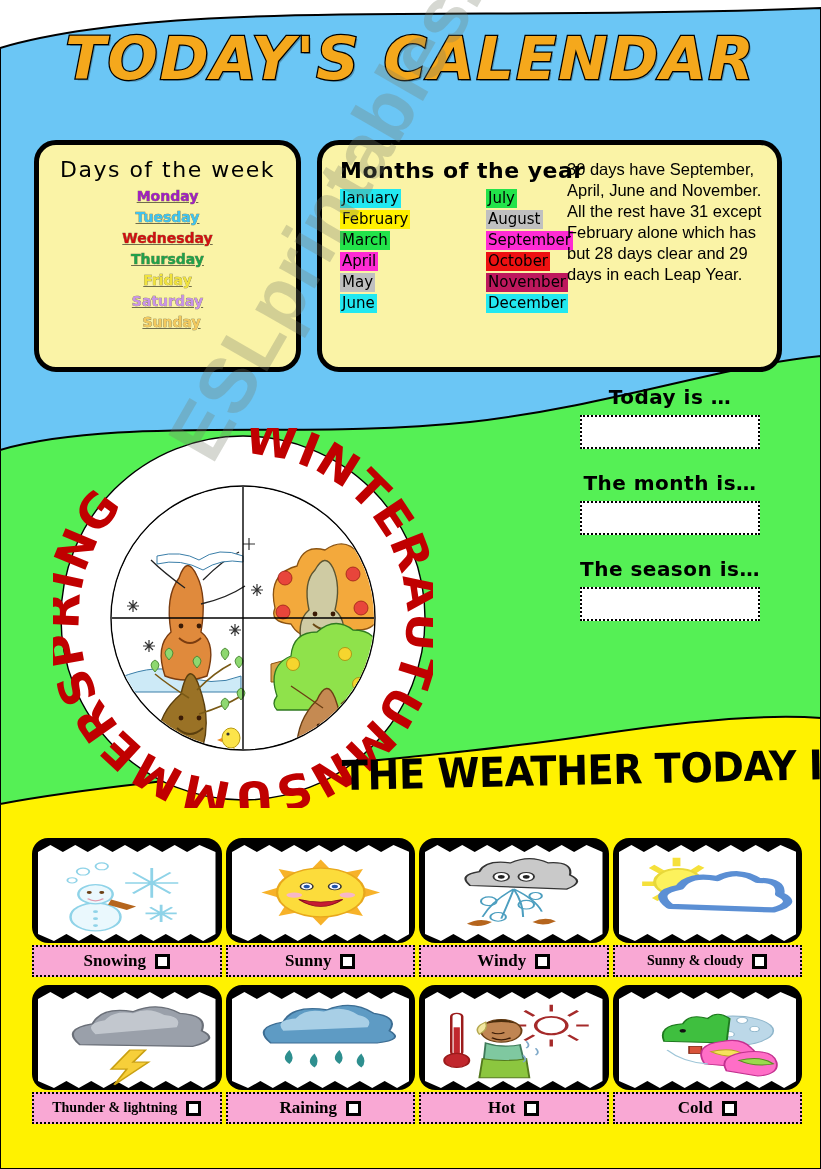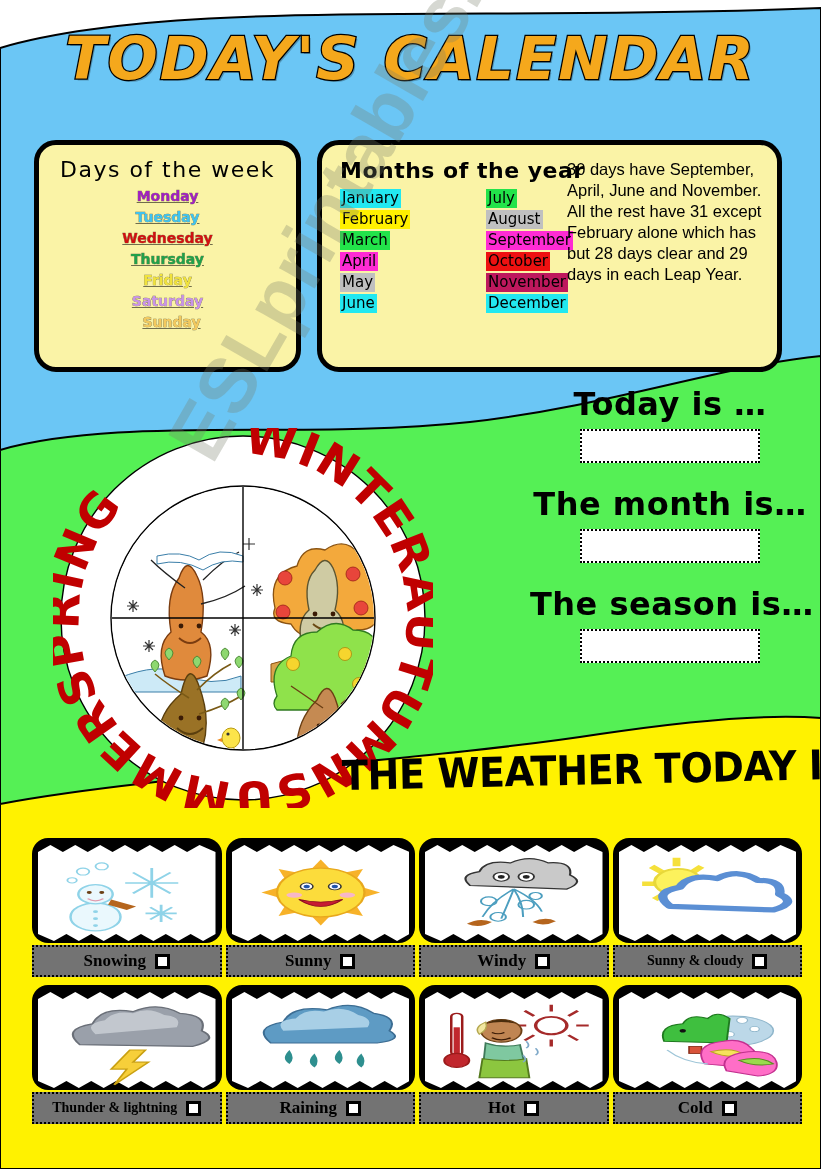--- a/index.html
+++ b/index.html
@@ -98,21 +98,21 @@
     position: absolute; left: 53px; top: 428px;
     width: 380px; height: 380px; z-index: 11;
   }
   #wheel svg { display:block; width:100%; height:100%; }
 
   
   #form-col { position: absolute; left: 530px; top: 385px; width: 280px; z-index: 11; }
   .form-label {
     font-family: "DejaVu Sans", sans-serif;
     font-weight: bold;
-    font-size: 32px;
+    font-size: 20px;
     color: #000;
     text-align: center;
     letter-spacing: .5px;
     margin-bottom: 6px;
     white-space: nowrap;
   }
   .form-input {
     width: 180px; height: 34px;
     margin: 0 auto 22px auto;
     background: #fff;
@@ -151,21 +151,21 @@
     overflow: hidden;
   }
   .wcard-pic .torn {
     position: absolute; left: 6px; top: 5px;
     width: calc(100% - 12px); height: calc(100% - 6px);
   }
   .wcard-pic .torn svg { width: 100%; height: 100%; display: block; }
   .wcard-label {
     margin-top: 2px;
     height: 32px;
-    background: #737373;
+    background: #f9a8d4;
     border: 2.5px dotted #000;
     display: flex;
     align-items: center;
     justify-content: center;
     gap: 9px;
     padding: 0 6px;
   }
   .wcard-label .lbl-text {
     font-family: "Liberation Serif", serif;
     font-weight: bold;

